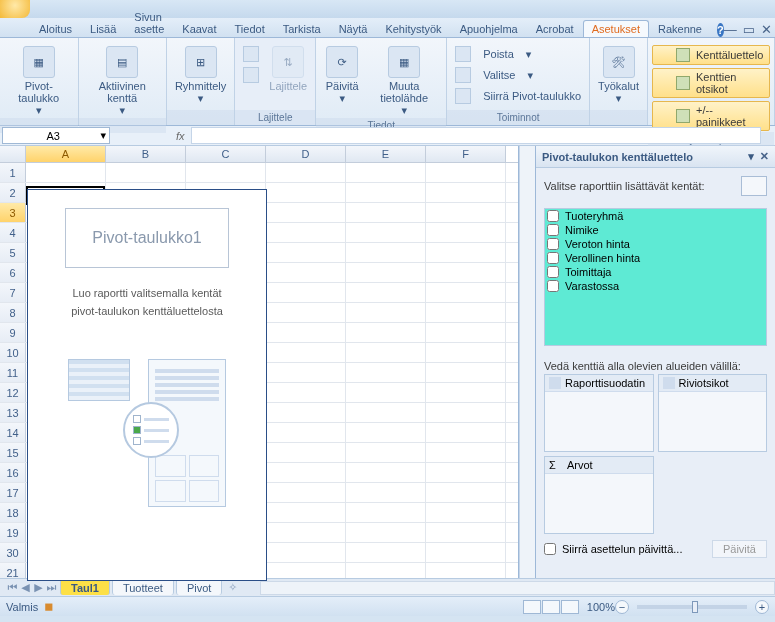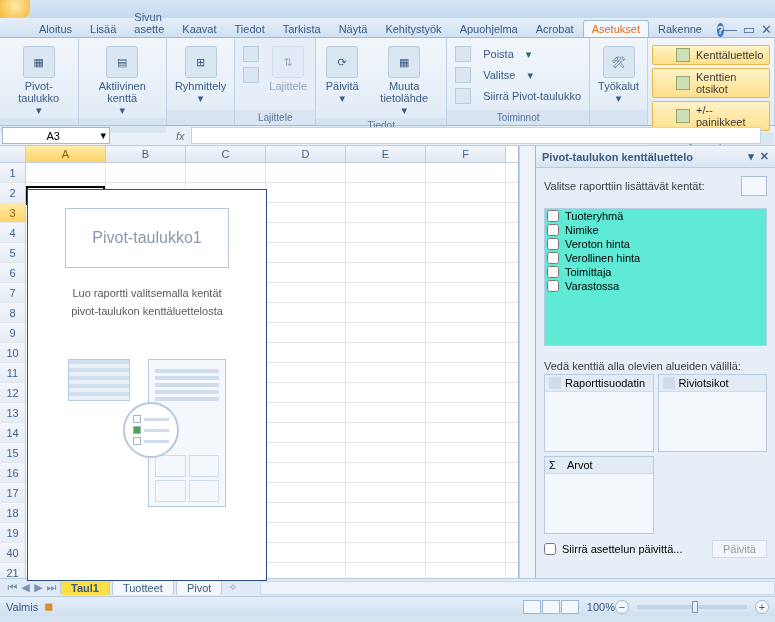--- a/index.html
+++ b/index.html
@@ -427,21 +427,21 @@
         <div class="row">
           <div class="rowh">19</div>
           <div class="cell"></div>
           <div class="cell"></div>
           <div class="cell"></div>
           <div class="cell"></div>
           <div class="cell"></div>
           <div class="cell"></div>
         </div>
         <div class="row">
-          <div class="rowh">40</div>
+          <div class="rowh">30</div>
           <div class="cell"></div>
           <div class="cell"></div>
           <div class="cell"></div>
           <div class="cell"></div>
           <div class="cell"></div>
           <div class="cell"></div>
         </div>
         <div class="row">
           <div class="rowh">21</div>
           <div class="cell"></div>

